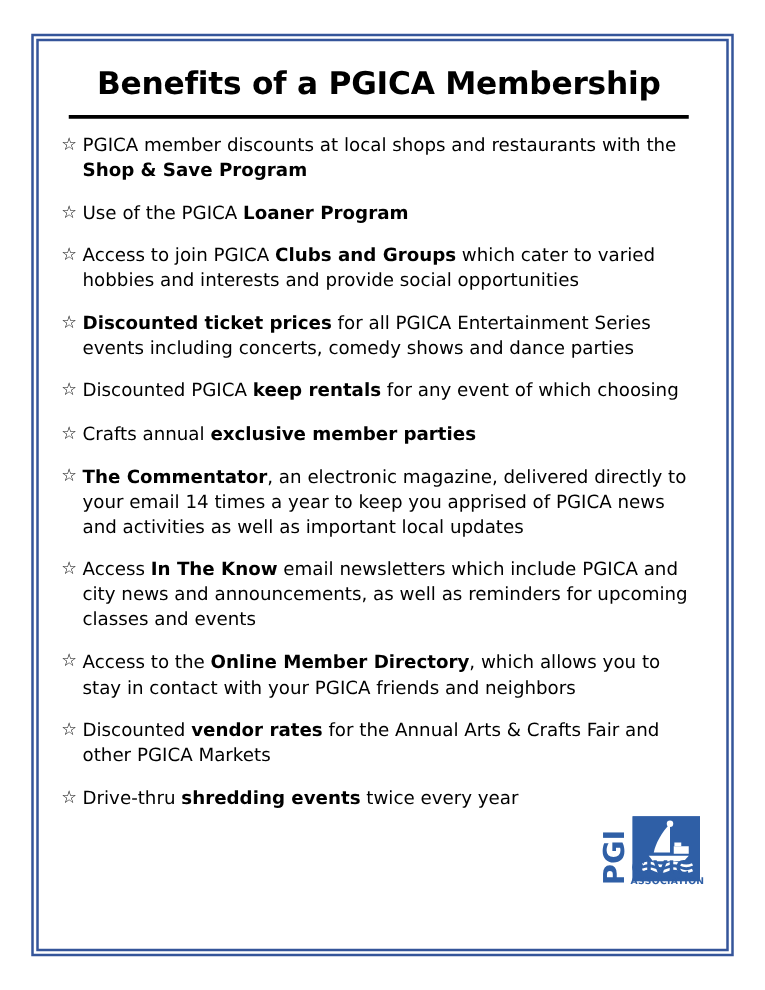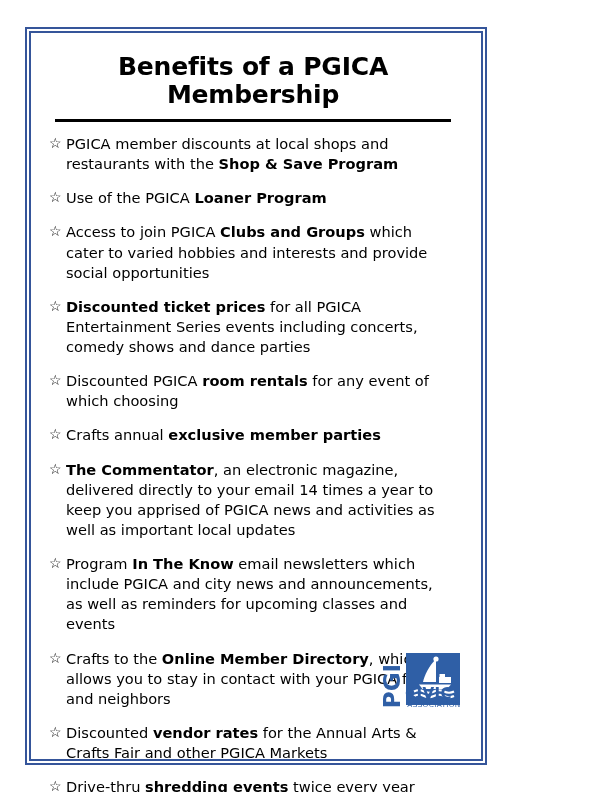--- a/index.html
+++ b/index.html
@@ -15,21 +15,21 @@
     color: #000000;
     overflow: hidden;
     position: relative;
   }
 
   
   .page-frame {
     position: absolute;
     left: 25px;
     top: 27px;
-    width: 462px;
+    width: 562px;
     height: 738px;
     box-sizing: border-box;
     border: 2px solid #35559A;
     padding: 2px;
   }
   .page-frame-inner {
     width: 100%;
     height: 100%;
     box-sizing: border-box;
     border: 2px solid #35559A;
@@ -152,21 +152,21 @@
     letter-spacing: 0.4px;
     line-height: 1;
   }
   .logo-assoc {
     position: absolute;
     left: 24px;
     top: 48px;
     width: 62px;
     text-align: center;
     font-size: 7.4px;
-    font-weight: normal;
+    font-weight: bold;
     color: #2F5FA6;
     letter-spacing: 0.3px;
     line-height: 1;
   }
 </style>
 </head>
 <body>
 
 <div class="page-frame">
   <div class="page-frame-inner">
@@ -188,37 +188,37 @@
           <li class="benefit-item">
             <span class="star-bullet">☆</span>
             <span class="benefit-text"><span>Access to join PGICA </span><b>Clubs and Groups</b><span> which cater to varied hobbies and interests and provide social opportunities</span></span>
           </li>
           <li class="benefit-item">
             <span class="star-bullet">☆</span>
             <span class="benefit-text"><b>Discounted ticket prices</b><span> for all PGICA Entertainment Series events including concerts, comedy shows and dance parties</span></span>
           </li>
           <li class="benefit-item">
             <span class="star-bullet">☆</span>
-            <span class="benefit-text"><span>Discounted PGICA </span><b>room rentals</b><span> for any event of which choosing</span></span>
+            <span class="benefit-text"><span>Discounted PGICA </span><b>keep rentals</b><span> for any event of which choosing</span></span>
           </li>
           <li class="benefit-item">
             <span class="star-bullet">☆</span>
             <span class="benefit-text"><span>Crafts annual </span><b>exclusive member parties</b></span>
           </li>
           <li class="benefit-item">
             <span class="star-bullet">☆</span>
             <span class="benefit-text"><span class="bi">The Commentator</span><span>, an electronic magazine, delivered directly to your email 14 times a year to keep you apprised of PGICA news and activities as well as important local updates</span></span>
           </li>
           <li class="benefit-item">
             <span class="star-bullet">☆</span>
-            <span class="benefit-text"><span>Program </span><span class="bi">In The Know</span><span> email newsletters which include PGICA and city news and announcements, as well as reminders for upcoming classes and events</span></span>
-          </li>
-          <li class="benefit-item">
-            <span class="star-bullet">☆</span>
-            <span class="benefit-text"><span>Crafts to the </span><b>Online Member Directory</b><span>, which allows you to stay in contact with your PGICA friends and neighbors</span></span>
+            <span class="benefit-text"><span>Access </span><span class="bi">In The Know</span><span> email newsletters which include PGICA and city news and announcements, as well as reminders for upcoming classes and events</span></span>
+          </li>
+          <li class="benefit-item">
+            <span class="star-bullet">☆</span>
+            <span class="benefit-text"><span>Access to the </span><b>Online Member Directory</b><span>, which allows you to stay in contact with your PGICA friends and neighbors</span></span>
           </li>
           <li class="benefit-item">
             <span class="star-bullet">☆</span>
             <span class="benefit-text"><span>Discounted </span><b>vendor rates</b><span> for the Annual Arts &amp; Crafts Fair and other PGICA Markets</span></span>
           </li>
           <li class="benefit-item">
             <span class="star-bullet">☆</span>
             <span class="benefit-text"><span>Drive-thru </span><b>shredding events</b><span> twice every year</span></span>
           </li>
         </ul>

